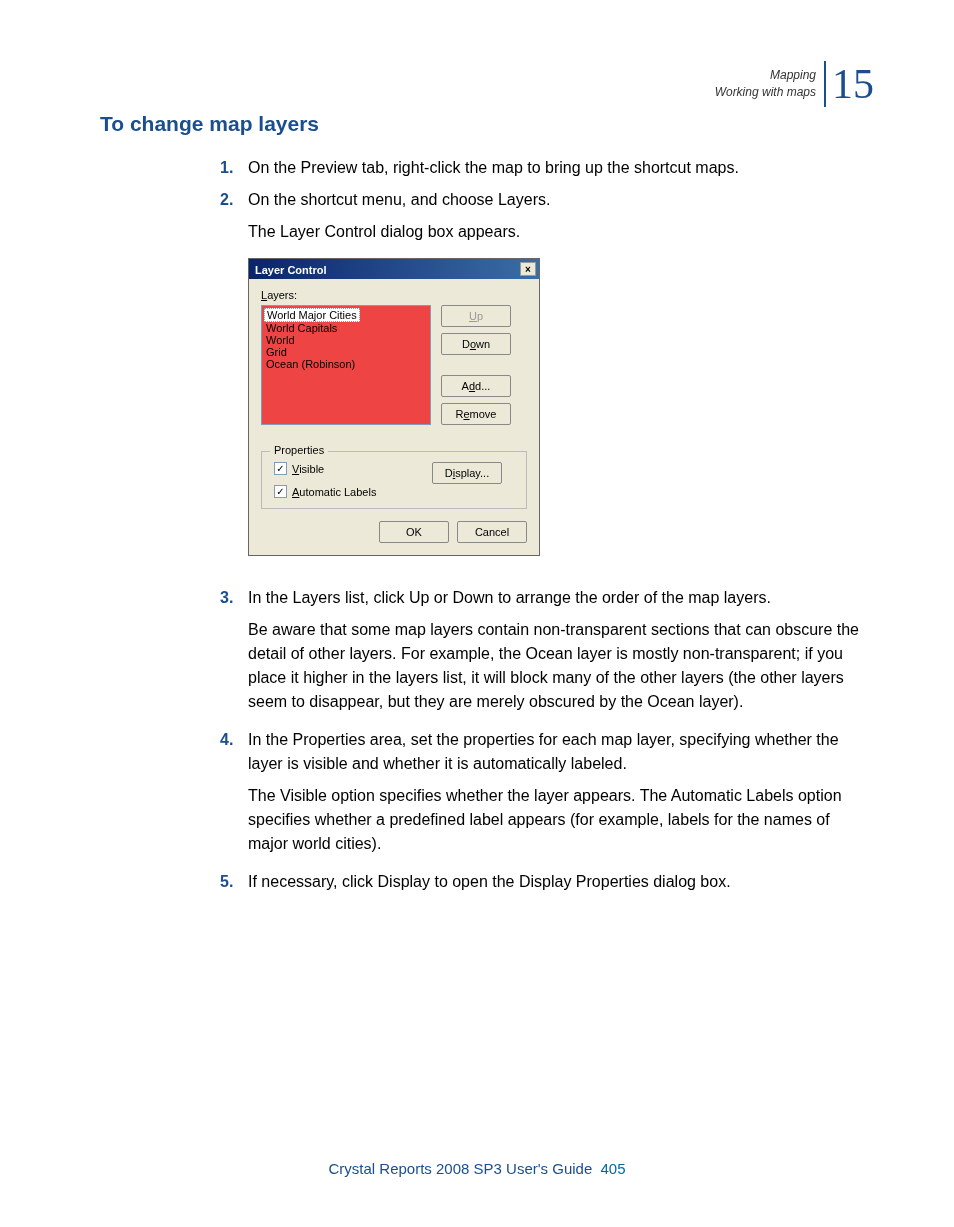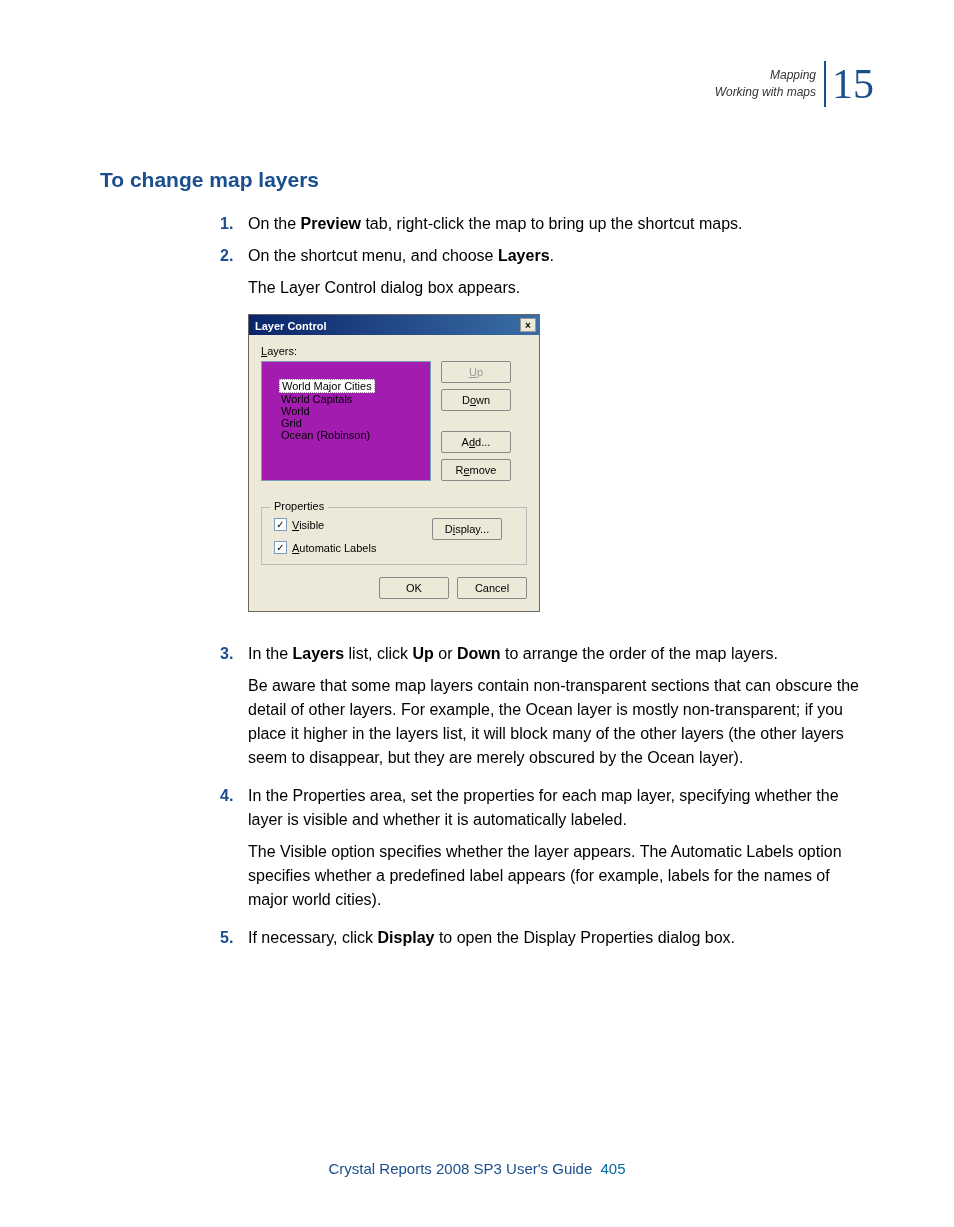--- a/index.html
+++ b/index.html
@@ -35,21 +35,21 @@
   .chapter-num {
     font-family: Georgia, 'Times New Roman', serif;
     font-size: 42px;
     color: #1a4e8e;
     font-weight: normal;
   }
   .section-title {
     color: #1a4e8e;
     font-size: 21px;
     font-weight: bold;
-    margin-top: 108px;
+    margin-top: 52px;
     margin-bottom: 20px;
   }
   .content-indent {
     margin-left: 120px;
   }
   .step {
     display: flex;
     margin-bottom: 8px;
     font-size: 16px;
     line-height: 1.5;
@@ -62,21 +62,21 @@
     margin-right: 4px;
   }
   .step-body { flex: 1; }
   .step-para {
     margin-left: 28px;
     margin-top: 6px;
     margin-bottom: 14px;
     font-size: 16px;
     line-height: 1.5;
   }
-  .bold { font-weight: bold; }
+  .bold { font-weight: normal; }
 
   
   .dialog {
     width: 292px;
     background: #ece9d8;
     border: 1px solid #666;
     margin-left: 28px;
     margin-top: 10px;
     margin-bottom: 30px;
     font-family: Tahoma, Arial, sans-serif;
@@ -114,23 +114,23 @@
     display: block;
   }
   .underline-char { text-decoration: underline; }
   .layers-row {
     display: flex;
     gap: 10px;
   }
   .layers-list {
     width: 170px;
     height: 120px;
-    background: #a21caf;
+    background: #ef4444;
     border: 1px solid #7f9db9;
-    padding: 17px;
+    padding: 2px;
     overflow: hidden;
   }
   .layers-list .item {
     padding: 0 2px;
     white-space: nowrap;
   }
   .layers-list .item.selected {
     background: #fff;
     border: 1px dotted #999;
     display: inline-block;

